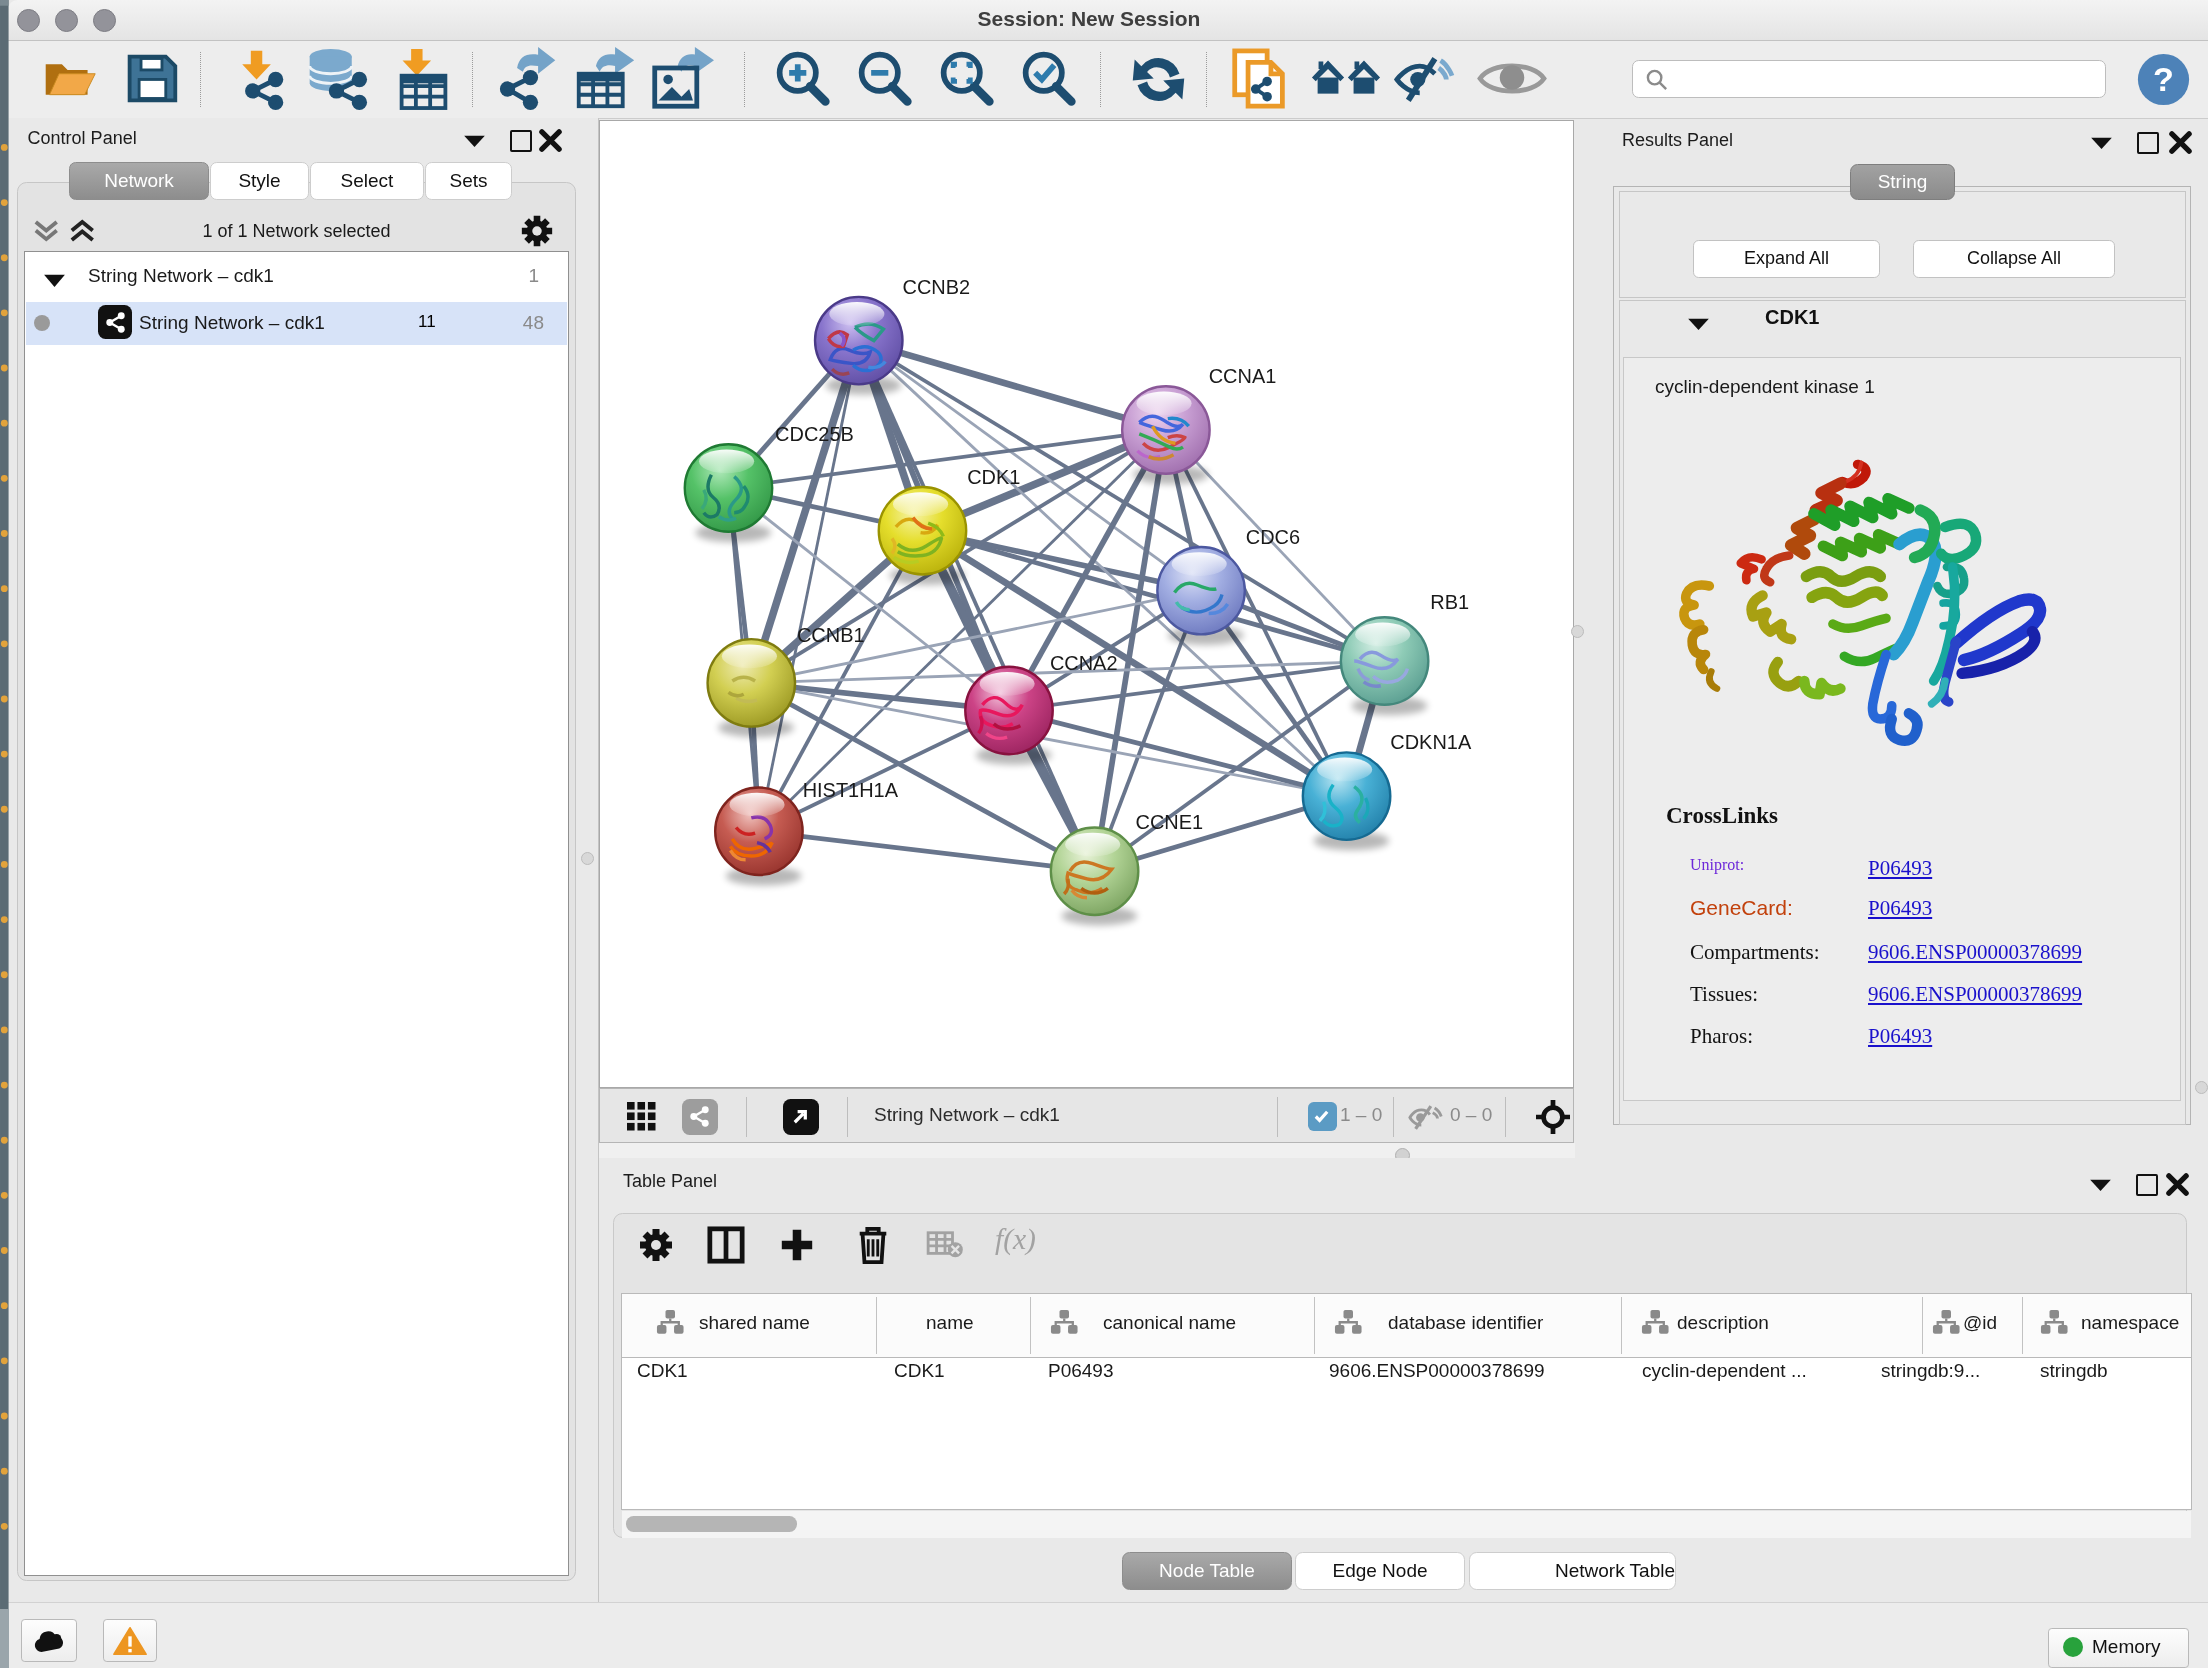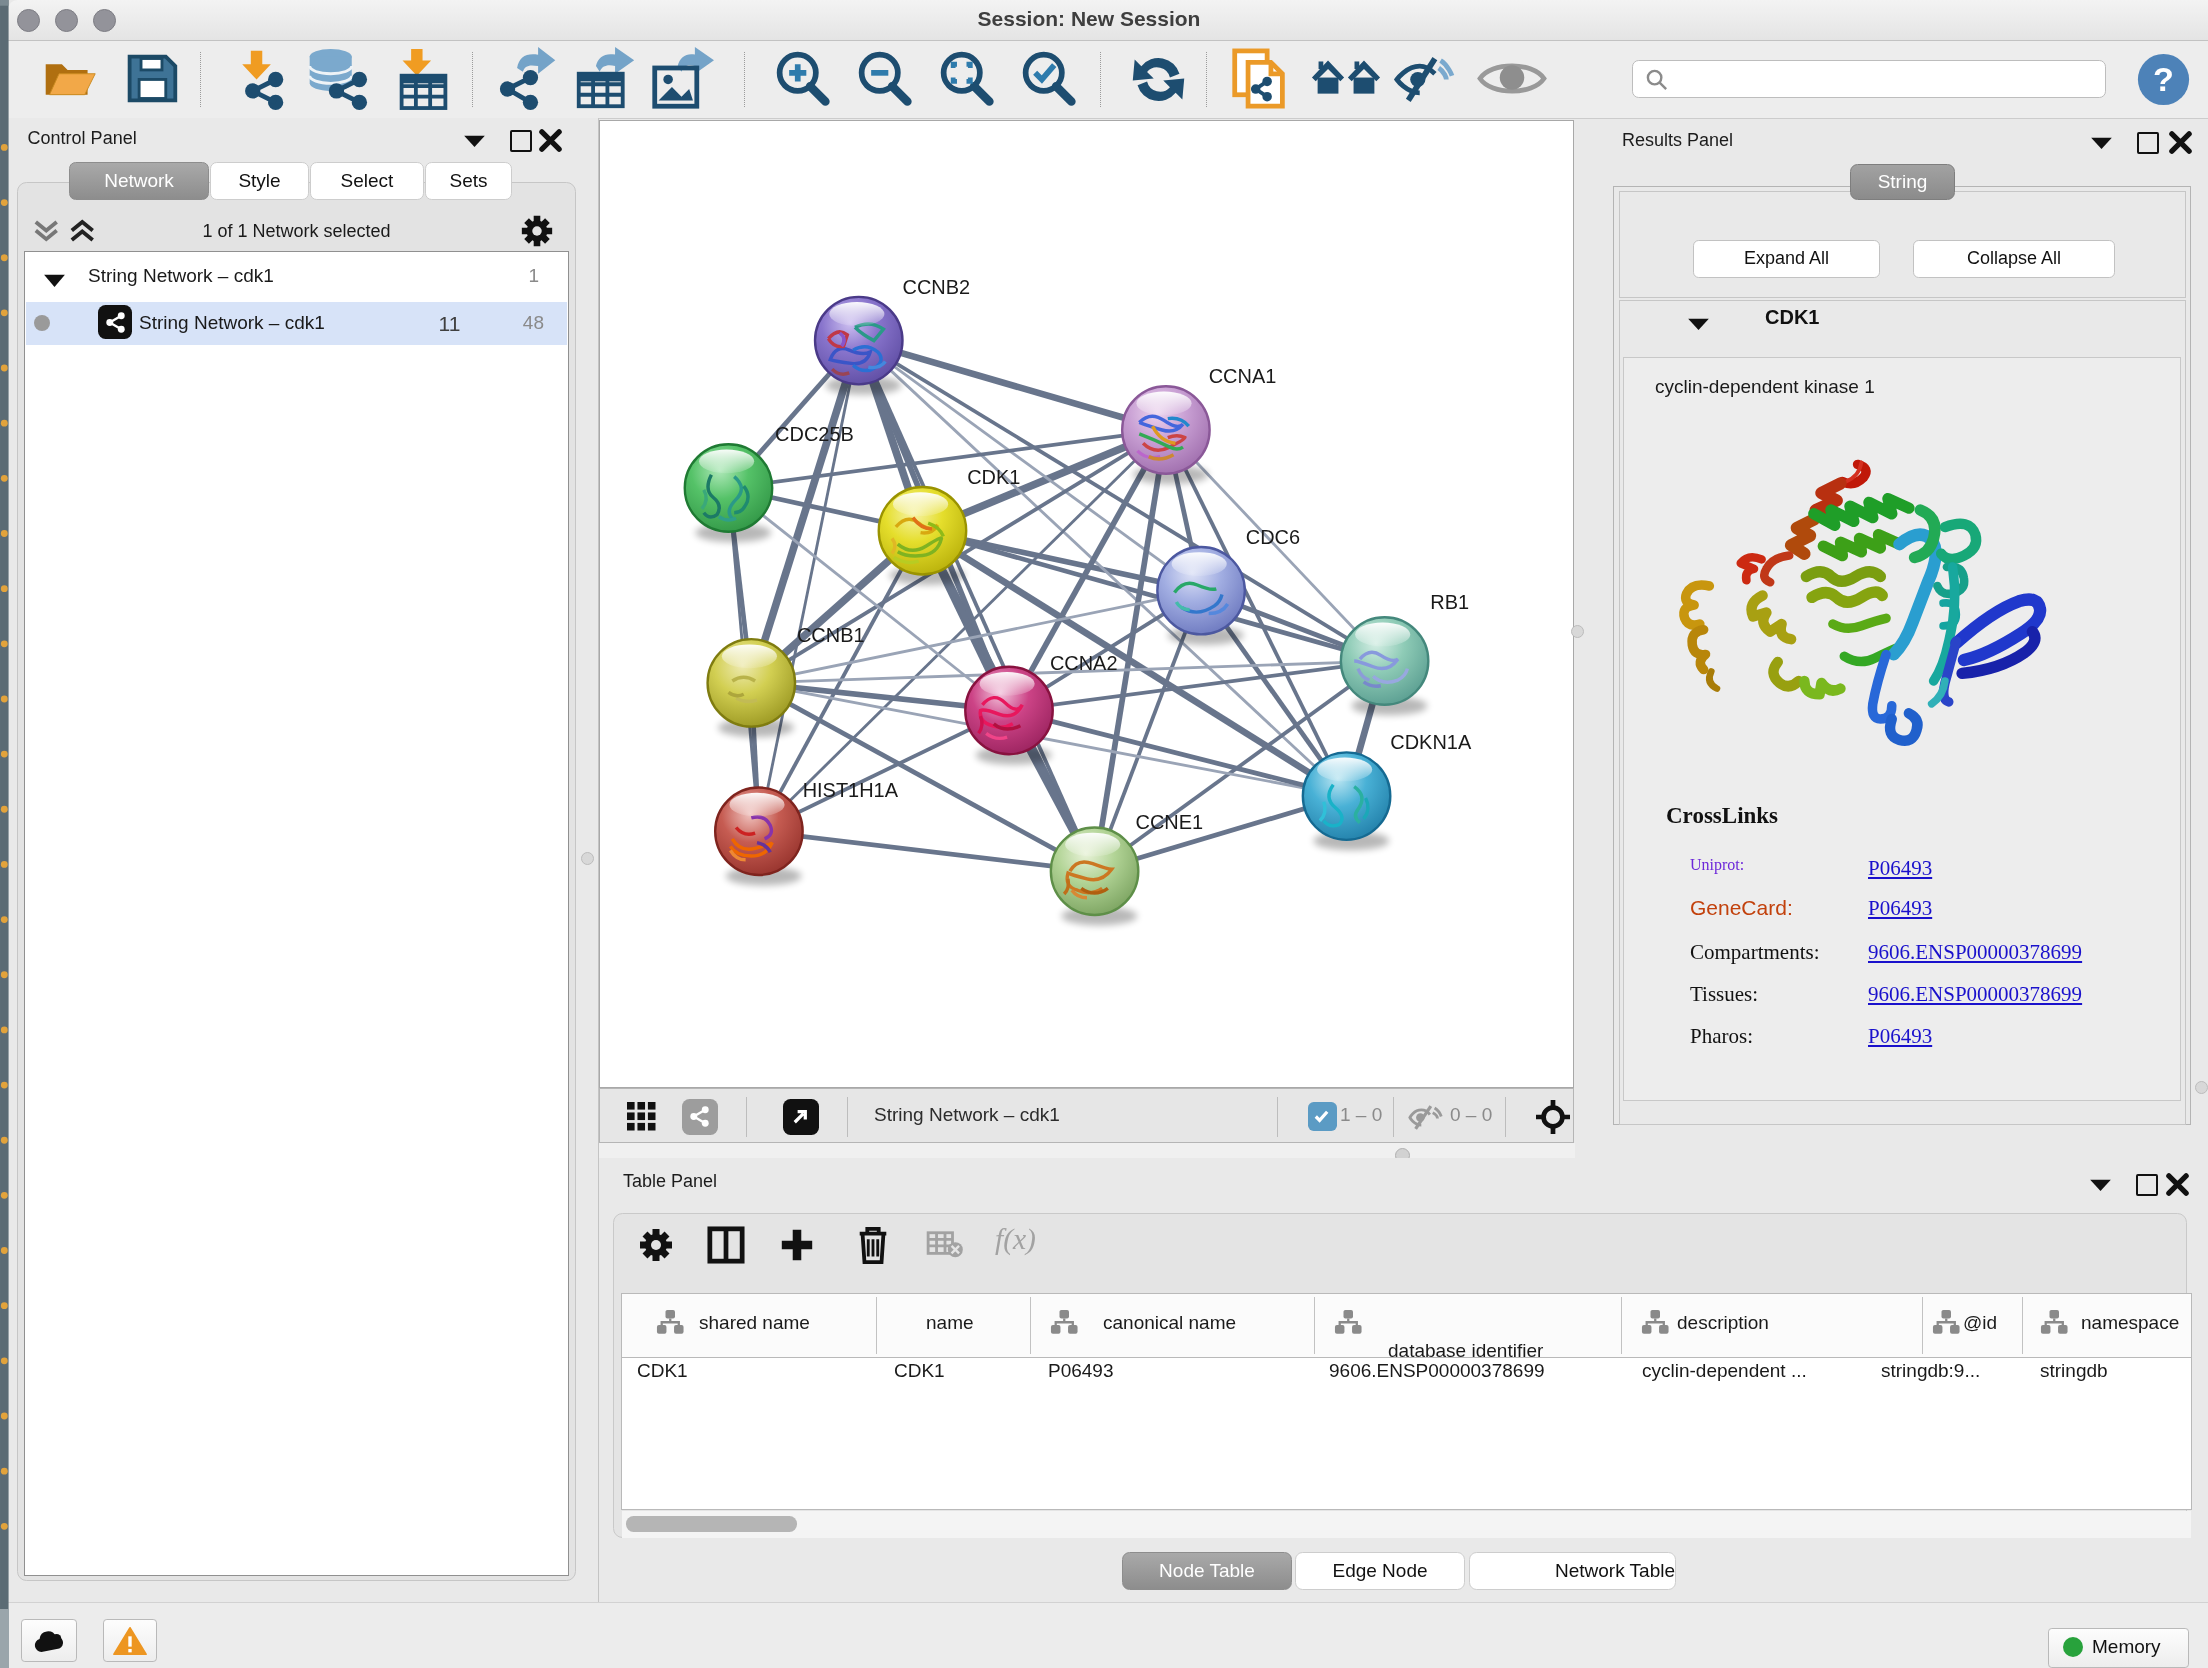--- a/index.html
+++ b/index.html
@@ -243,21 +243,21 @@
   <div class="abs" style="left:98px;top:187px;width:34px;height:34px;background:#111;border-radius:7.6px;"></div>
   <svg class="abs" style="left:104px;top:193px" width="23" height="23" viewBox="0 0 24 24">
     <g fill="#fff">
           <circle cx="18" cy="5" r="3.6"></circle>
           <circle cx="6" cy="12" r="3.6"></circle>
           <circle cx="18" cy="19" r="3.6"></circle>
         </g>
     <path d="M18 5 L6 12 L18 19" stroke="#fff" stroke-width="2.5" fill="none"></path>
   </svg>
   <div class="abs" style="left:139px;top:194px;font-size:19px;color:#1a1a1a;">String Network – cdk1</div>
-  <div class="abs" style="left:418px;top:194px;width:63px;text-align:center;font-size:21px;color:#404040;">11</div>
+  <div class="abs" style="left:418px;top:194px;width:63px;text-align:left;font-size:17px;color:#000000;">11</div>
   <div class="abs" style="left:481px;top:194px;width:63px;text-align:right;font-size:19px;color:#8a8a8a;">48</div>
 </div>
 
 </div>
 
 <div id="netview">
 <div class="abs" style="left:599px;top:120px;width:975px;height:968px;background:#fff;border:1px solid #a8a8a8;box-sizing:border-box;"></div>
 <svg class="abs" style="left:599px;top:120px" width="975" height="968" viewBox="0 0 1025 1018">
 <defs>
 <radialGradient id="gB2" cx="40%" cy="30%" r="78%">
@@ -720,21 +720,21 @@
           <rect x="10" y="2" width="10" height="9" rx="2"></rect>
           <rect x="1" y="18" width="10" height="9" rx="2"></rect>
           <rect x="19" y="18" width="10" height="9" rx="2"></rect>
         </g>
    <path d="M15 11 v4 M6 18 v-3 h18 v3" stroke="#8a8a8a" stroke-width="2.4" fill="none"></path>
       </svg>
 
   <div class="abs" style="left:100px;top:154px;font-size:19px;color:#1a1a1a;">shared name</div>
   <div class="abs" style="left:327px;top:154px;font-size:19px;color:#1a1a1a;">name</div>
   <div class="abs" style="left:504px;top:154px;font-size:19px;color:#1a1a1a;">canonical name</div>
-  <div class="abs" style="left:789px;top:154px;font-size:19px;color:#1a1a1a;margin-top:28px;">database identifier</div>
+  <div class="abs" style="left:789px;top:154px;font-size:19px;color:#1a1a1a;">database identifier</div>
   <div class="abs" style="left:1078px;top:154px;font-size:19px;color:#1a1a1a;">description</div>
   <div class="abs" style="left:1364px;top:154px;font-size:19px;color:#1a1a1a;">@id</div>
   <div class="abs" style="left:1482px;top:154px;font-size:19px;color:#1a1a1a;">namespace</div>
   <div class="abs" style="left:38px;top:202px;font-size:19px;color:#1a1a1a;">CDK1</div>
   <div class="abs" style="left:295px;top:202px;font-size:19px;color:#1a1a1a;">CDK1</div>
   <div class="abs" style="left:449px;top:202px;font-size:19px;color:#1a1a1a;">P06493</div>
   <div class="abs" style="left:730px;top:202px;font-size:19px;color:#1a1a1a;">9606.ENSP00000378699</div>
   <div class="abs" style="left:1043px;top:202px;font-size:19px;color:#1a1a1a;">cyclin-dependent ...</div>
   <div class="abs" style="left:1282px;top:202px;font-size:19px;color:#1a1a1a;">stringdb:9...</div>
   <div class="abs" style="left:1441px;top:202px;font-size:19px;color:#1a1a1a;">stringdb</div>

